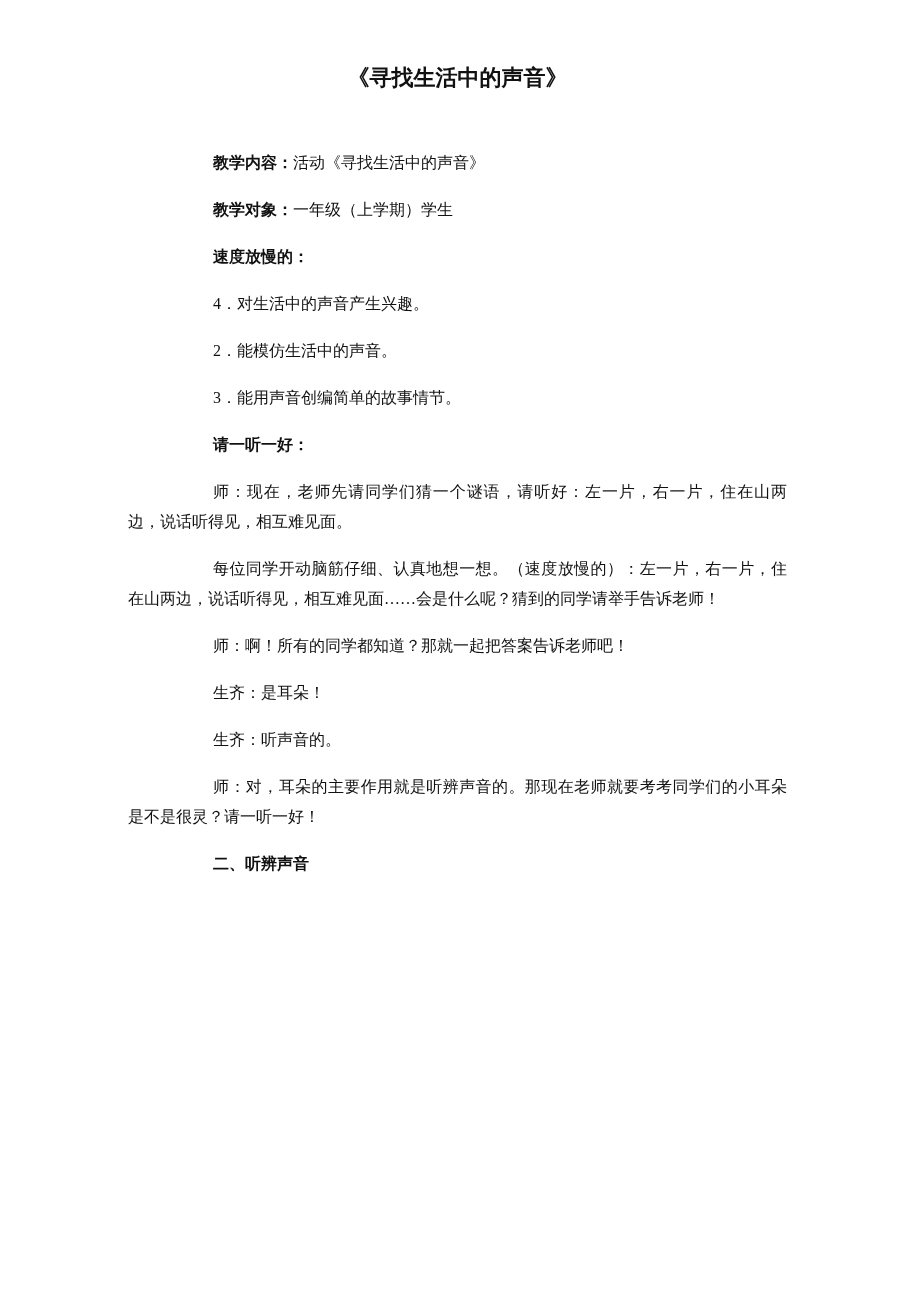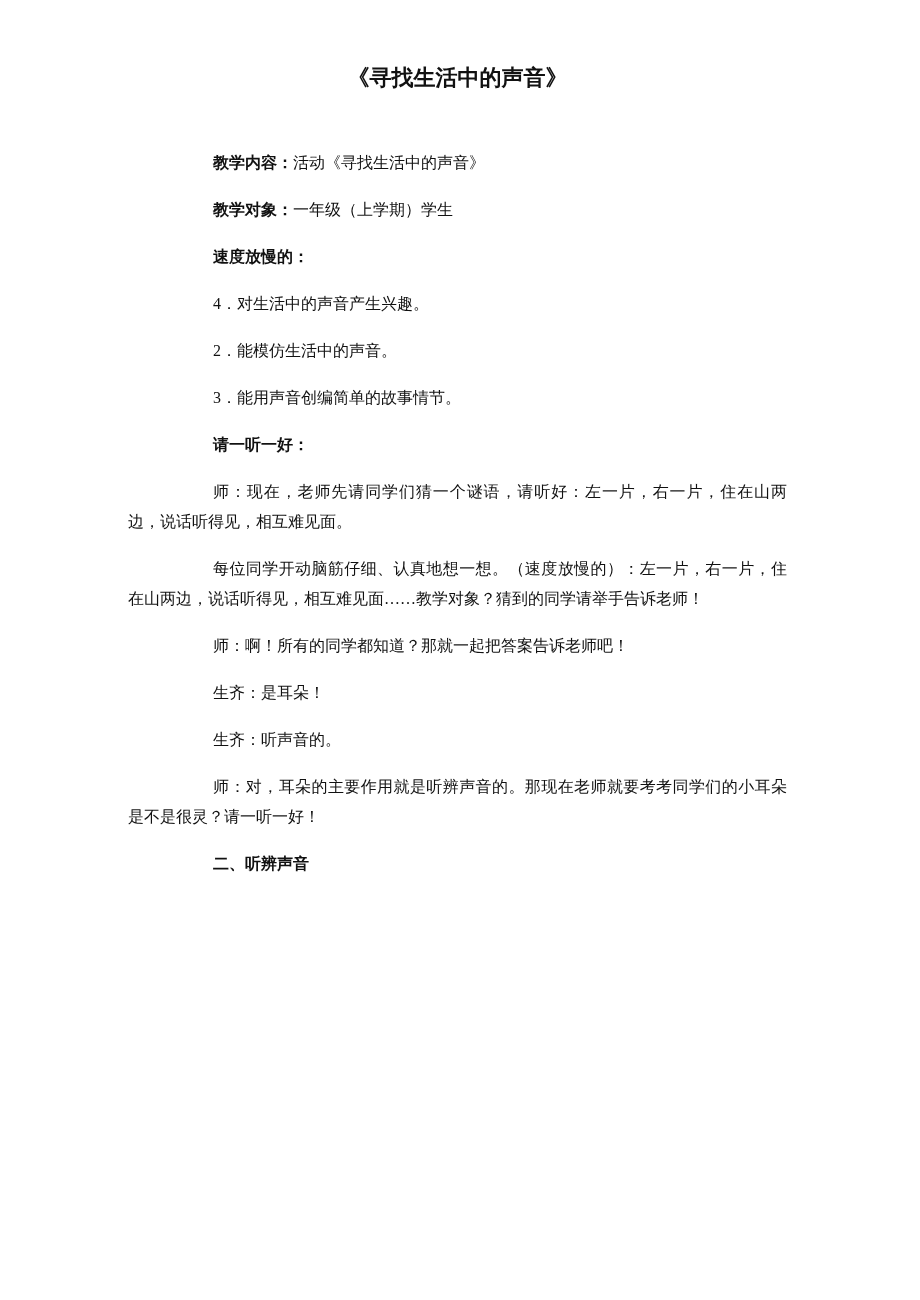--- a/index.html
+++ b/index.html
@@ -50,20 +50,20 @@
   <h1 class="doc-title">《寻找生活中的声音》</h1>
   <div class="doc-body">
       <p><b class="run-in-label">教学内容：</b>活动《寻找生活中的声音》</p>
       <p><b class="run-in-label">教学对象：</b>一年级（上学期）学生</p>
       <p><b class="run-in-label">速度放慢的：</b></p>
       <p>4．对生活中的声音产生兴趣。</p>
       <p>2．能模仿生活中的声音。</p>
       <p>3．能用声音创编简单的故事情节。</p>
       <p><b class="run-in-label">请一听一好：</b></p>
       <p>师：现在，老师先请同学们猜一个谜语，请听好：左一片，右一片，住在山两边，说话听得见，相互难见面。</p>
-      <p>每位同学开动脑筋仔细、认真地想一想。（速度放慢的）：左一片，右一片，住在山两边，说话听得见，相互难见面……教学对象？猜到的同学请举手告诉老师！</p>
+      <p>每位同学开动脑筋仔细、认真地想一想。（速度放慢的）：左一片，右一片，住在山两边，说话听得见，相互难见面……会是什么呢？猜到的同学请举手告诉老师！</p>
       <p>师：啊！所有的同学都知道？那就一起把答案告诉老师吧！</p>
       <p>生齐：是耳朵！</p>
       <p>生齐：听声音的。</p>
       <p>师：对，耳朵的主要作用就是听辨声音的。那现在老师就要考考同学们的小耳朵是不是很灵？请一听一好！</p>
       <p class="heading">二、听辨声音</p>
     </div>
 </div>
 
 </body></html>

